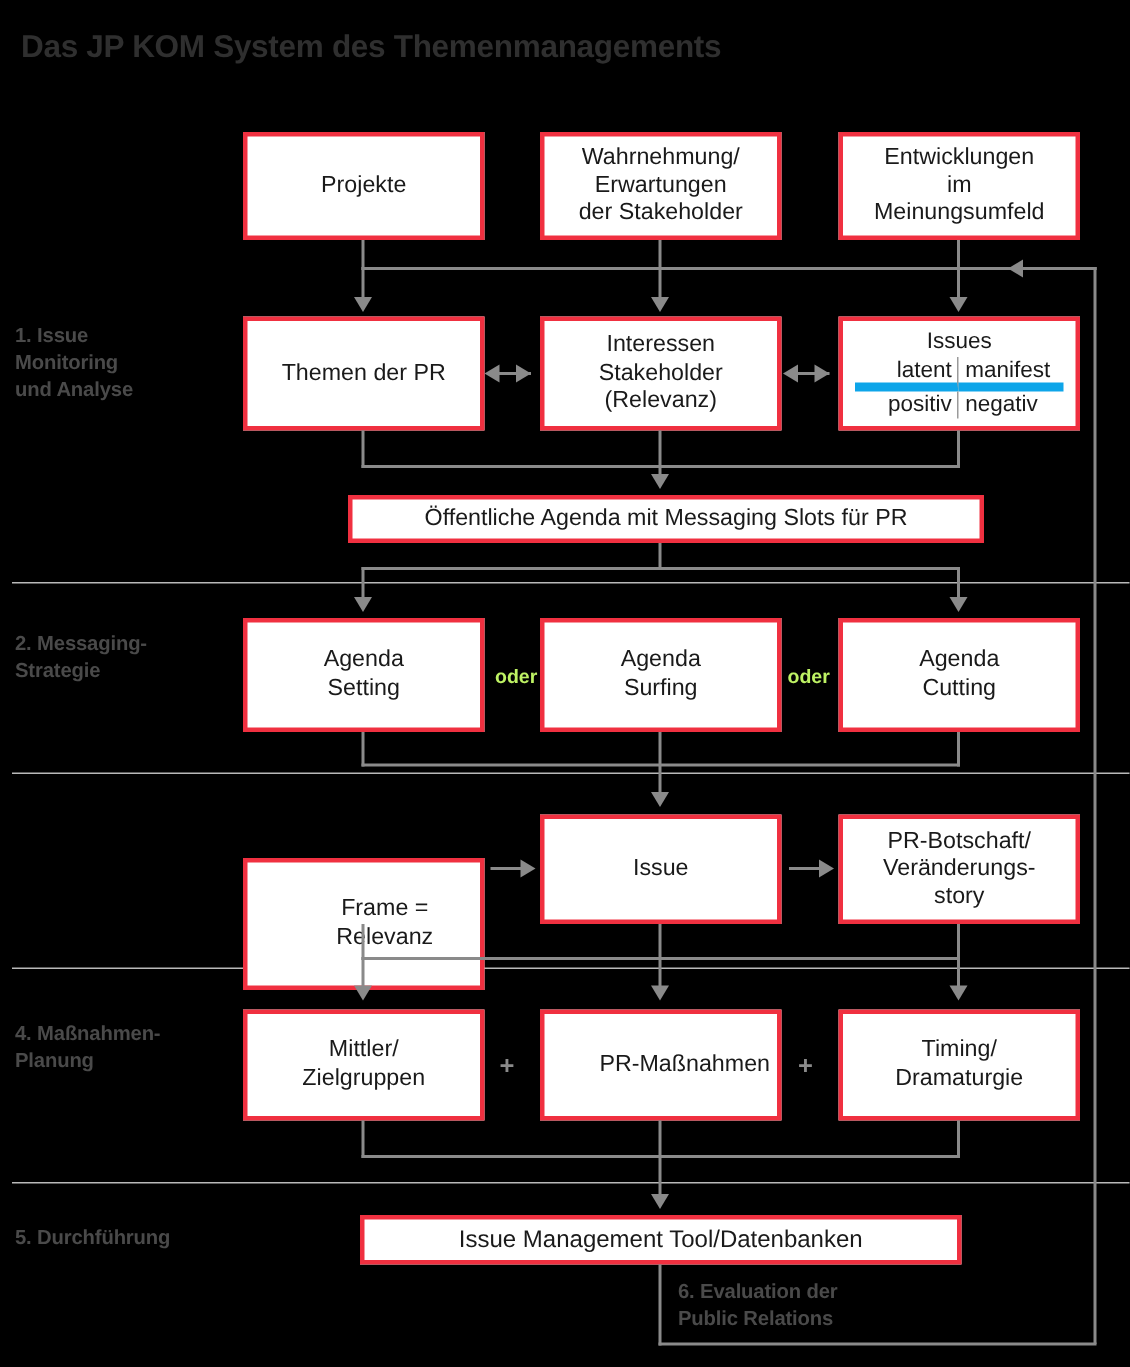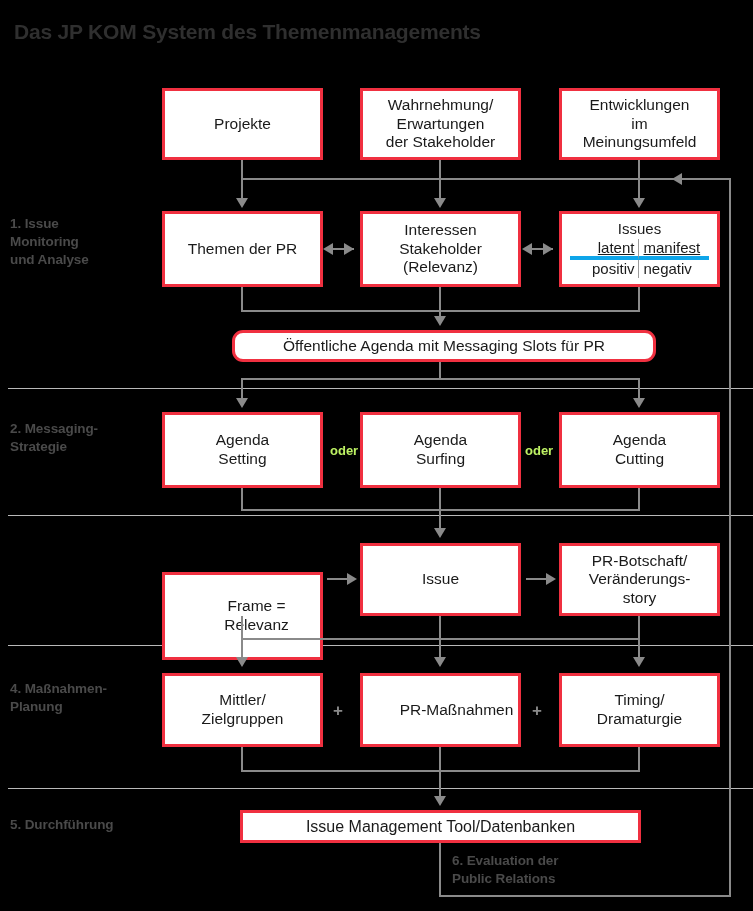--- a/index.html
+++ b/index.html
@@ -47,21 +47,21 @@
   
   .issues-inner{
     width:100%;display:flex;flex-direction:column;align-items:center;
     font-size:15px;line-height:1.18;
   }
   .issues-title{margin-bottom:1px;}
   .issues-grid{display:grid;grid-template-columns:1fr 1fr;width:94%;}
   .issues-cell{padding:0 4px;}
   .issues-cell.c0{border-right:1px solid #9a9a9a;text-align:right;}
   .issues-cell.c1{text-align:left;}
-  .issues-cell.r0{border-bottom:4px solid #0ea5e9;text-decoration:underline;}
+  .issues-cell.r0{border-bottom:6px solid #0ea5e9;}
 
   
   .hline{position:absolute;height:2px;background:#8a8a8a;}
   .vline{position:absolute;width:2px;background:#8a8a8a;}
   .arrow-down{
     position:absolute;width:0;height:0;
     border-left:6px solid transparent;border-right:6px solid transparent;
     border-top:10px solid #8a8a8a;
   }
   .arrow-left{
@@ -166,21 +166,21 @@
   <div class="hline" style="left:529px;top:248px;width:24px;"></div>
   <div class="arrow-left" style="left:522px;top:243px;"></div>
   <div class="arrow-right" style="left:543px;top:243px;"></div>
 
   <div class="vline" style="left:241px;top:287px;height:25px;"></div>
   <div class="vline" style="left:638px;top:287px;height:25px;"></div>
   <div class="hline" style="left:241px;top:310px;width:399px;"></div>
   <div class="vline" style="left:439px;top:287px;height:32px;"></div>
   <div class="arrow-down" style="left:434px;top:316px;"></div>
 
-  <div class="box" style="left:232px;top:330px;width:424px;height:32px;font-size:15.5px;border-radius:11px;">
+  <div class="box" style="left:232px;top:330px;width:424px;height:32px;font-size:15.5px;">
     <span class="lines">Öffentliche Agenda mit Messaging Slots für PR</span>
   </div>
 
   <div class="vline" style="left:439px;top:362px;height:18px;"></div>
   <div class="hline" style="left:241px;top:378px;width:398px;"></div>
   <div class="vline" style="left:241px;top:378px;height:22px;"></div>
   <div class="vline" style="left:638px;top:378px;height:22px;"></div>
   <div class="arrow-down" style="left:236px;top:398px;"></div>
   <div class="arrow-down" style="left:633px;top:398px;"></div>
 

